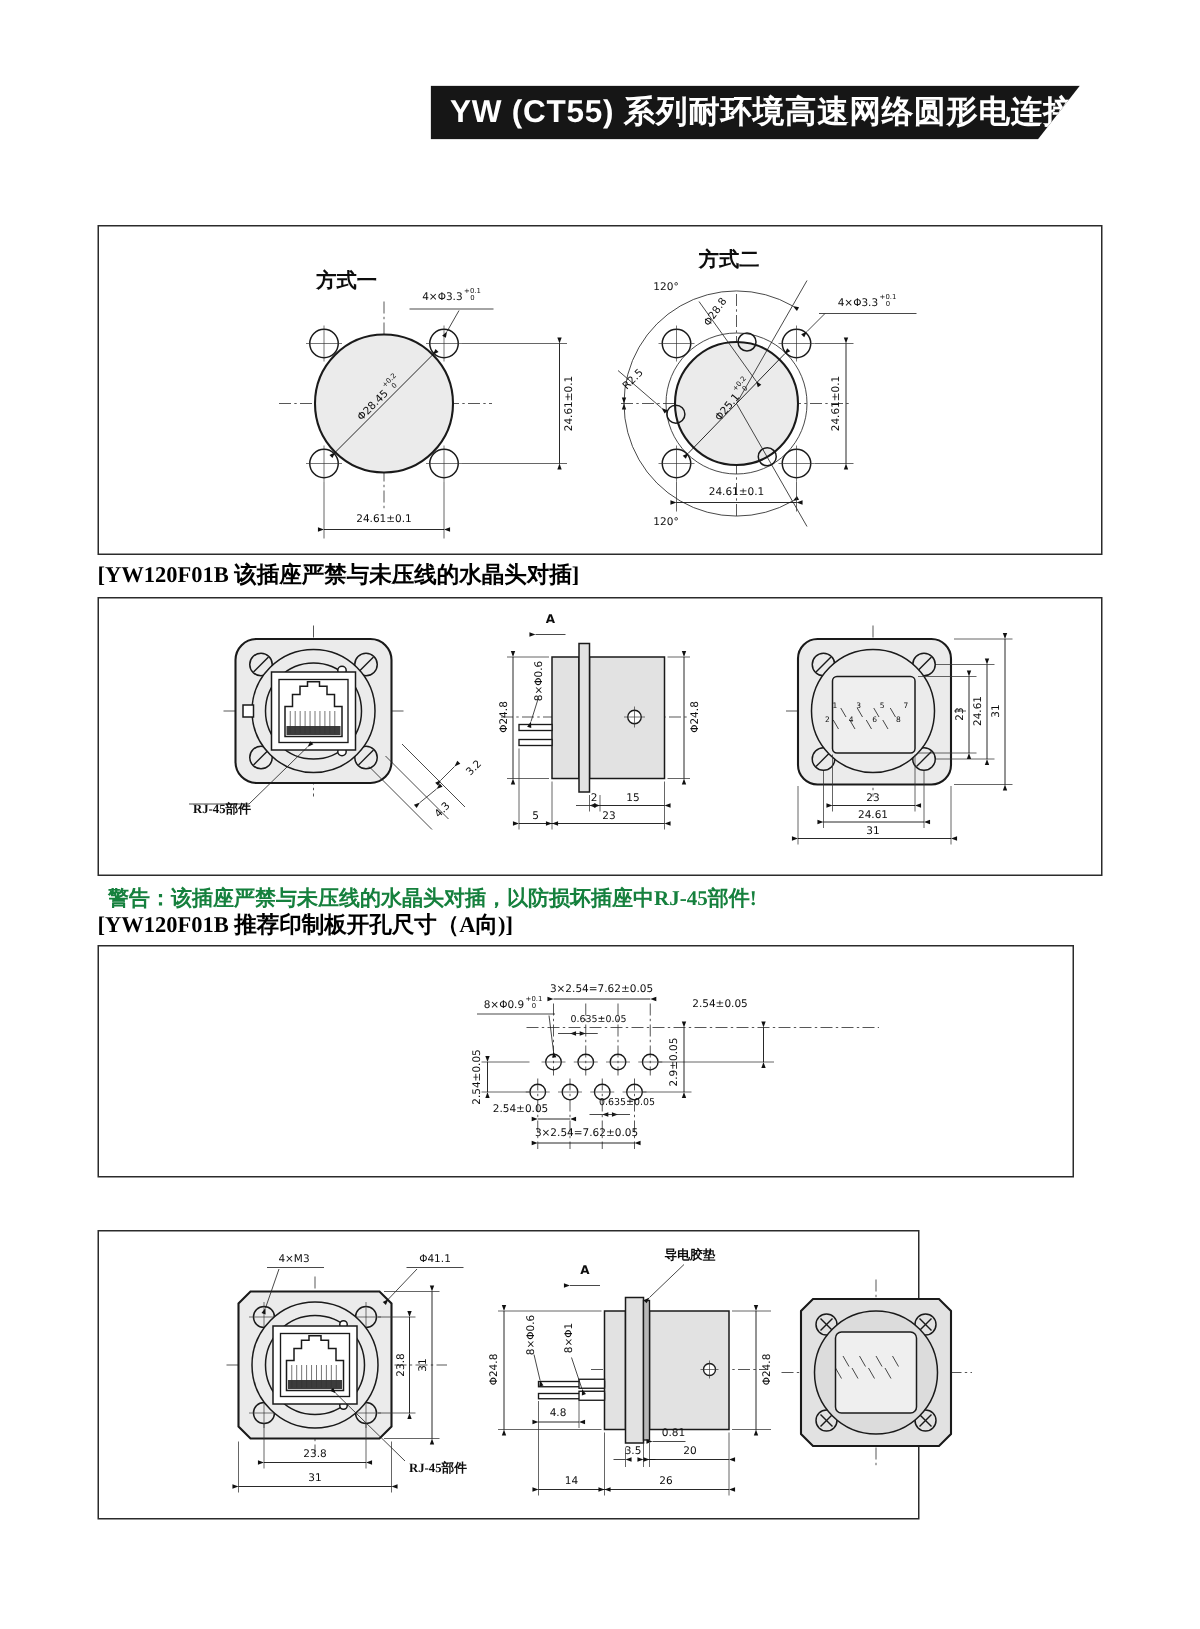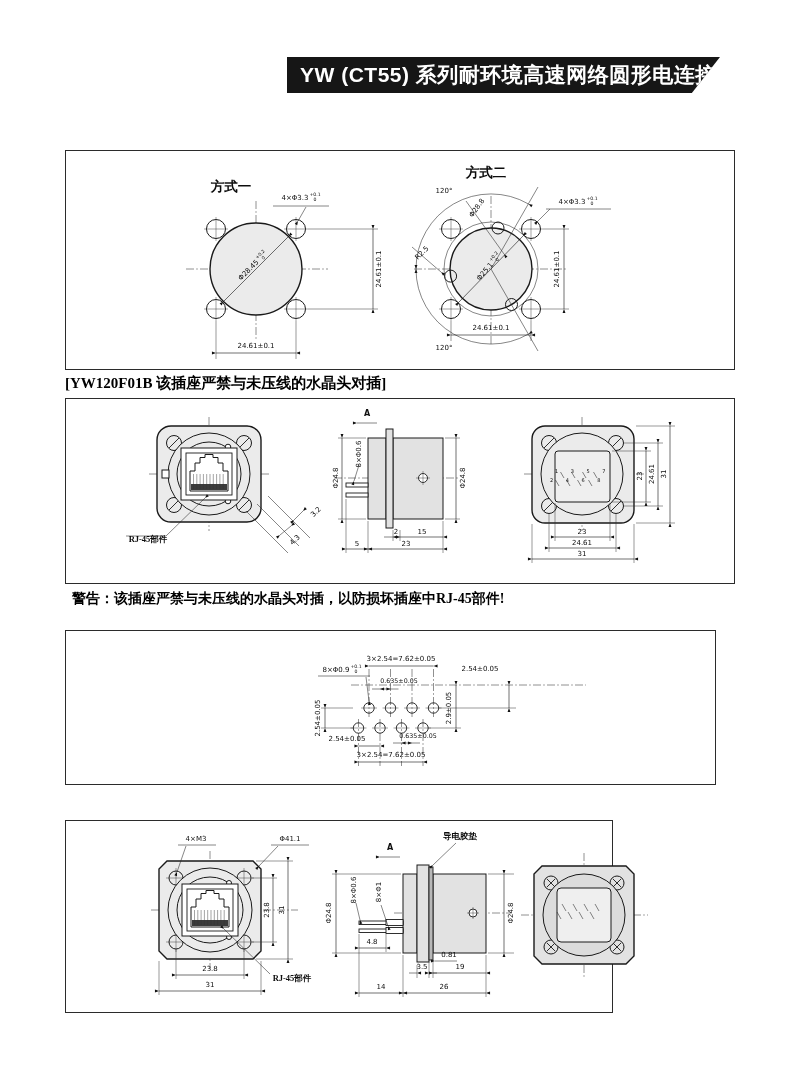--- a/index.html
+++ b/index.html
@@ -3,21 +3,21 @@
 <meta charset="utf-8">
 <style>
   html,body { margin:0; padding:0; background:#fff; }
   .page { position:relative; width:800px; height:1086px; background:#ffffff; overflow:hidden;
           font-family:"Liberation Sans","DejaVu Sans",sans-serif; color:#111; }
   .hdr { position:absolute; left:287px; top:57px; width:433px; height:36px; background:#161616;
          color:#fff; font:bold 21px/36px "Liberation Sans","DejaVu Sans",sans-serif;
          padding-left:13px; box-sizing:border-box; letter-spacing:0.5px;
          clip-path:polygon(0 0,100% 0,93.5% 100%,0 100%); }
   .seclabel { position:absolute; font:bold 15px "Liberation Serif","DejaVu Serif",serif; color:#000; white-space:nowrap; }
-  .warn { position:absolute; font:bold 14px "Liberation Serif","DejaVu Serif",serif; color:#000000; white-space:nowrap; }
+  .warn { position:absolute; font:bold 14px "Liberation Serif","DejaVu Serif",serif; color:#15803d; white-space:nowrap; }
   .box { position:absolute; border:1.6px solid #2b2b2b; background:#fff; box-sizing:border-box; }
   .box svg { position:absolute; left:0; top:0; }
   svg line, svg path, svg rect, svg circle, svg ellipse, svg polyline { fill:none; }
   .th  { stroke:#1a1a1a; stroke-width:1.4; }
   .md  { stroke:#1a1a1a; stroke-width:1;   }
   .mda { stroke:#1a1a1a; stroke-width:0.9; }
   .tn  { stroke:#222;    stroke-width:0.55;}
   .ext { stroke:#333;    stroke-width:0.5; }
   .dim { stroke:#111;    stroke-width:0.6; }
   .cl  { stroke:#333;    stroke-width:0.55; stroke-dasharray:8 2.2 1.6 2.2; }
@@ -311,20 +311,21 @@
     <div class="lbl pinnum" style="left:512px;top:81px">2 4 6 8</div>
     <div class="lbl r90" style="left:574px;top:77px">23</div>
     <div class="lbl r90" style="left:586px;top:75px">24.61</div>
     <div class="lbl r90" style="left:598px;top:75px">31</div>
     <div class="lbl" style="left:516px;top:133px">23</div>
     <div class="lbl" style="left:516px;top:144px">24.61</div>
     <div class="lbl" style="left:516px;top:155px">31</div>
   </div>
 
   <div class="warn" style="left:72px; top:590px">警告：该插座严禁与未压线的水晶头对插，以防损坏插座中RJ-45部件!</div>
+  <div class="seclabel" style="left:65px; top:607px">[YW120F01B 推荐印制板开孔尺寸（A向)]</div>
 
   <div class="box" style="left:65px; top:630px; width:651px; height:155px">
     <svg width="666" height="151" viewBox="0 0 666 151">
       <line class="cl" x1="285" y1="54" x2="520" y2="54"></line>
       <g class="cl">
           <line x1="303" y1="38" x2="303" y2="86"></line>
           <line x1="324.5" y1="38" x2="324.5" y2="86"></line>
           <line x1="346" y1="38" x2="346" y2="86"></line>
           <line x1="367.5" y1="38" x2="367.5" y2="86"></line>
           <line x1="292.5" y1="88" x2="292.5" y2="135"></line>
@@ -537,18 +538,18 @@
     <div class="lbl cn" style="left:226px;top:158px">RJ-45部件</div>
     <div class="lbl cn" style="left:394px;top:16px">导电胶垫</div>
     <div class="lbl b8" style="left:324px;top:26px">A</div>
     <div class="lbl r90" style="left:263px;top:92px">Φ24.8</div>
     <div class="lbl r90" style="left:288px;top:69px">8×Φ0.6</div>
     <div class="lbl r90" style="left:313px;top:71px">8×Φ1</div>
     <div class="lbl" style="left:306px;top:121px">4.8</div>
     <div class="lbl r90" style="left:445px;top:92px">Φ24.8</div>
     <div class="lbl" style="left:383px;top:134px">0.81</div>
     <div class="lbl" style="left:356px;top:146px">3.5</div>
-    <div class="lbl" style="left:394px;top:146px">19</div>
+    <div class="lbl" style="left:394px;top:146px">20</div>
     <div class="lbl" style="left:315px;top:166px">14</div>
     <div class="lbl" style="left:378px;top:166px">26</div>
   </div>
 
 </div>
 
 </body></html>

